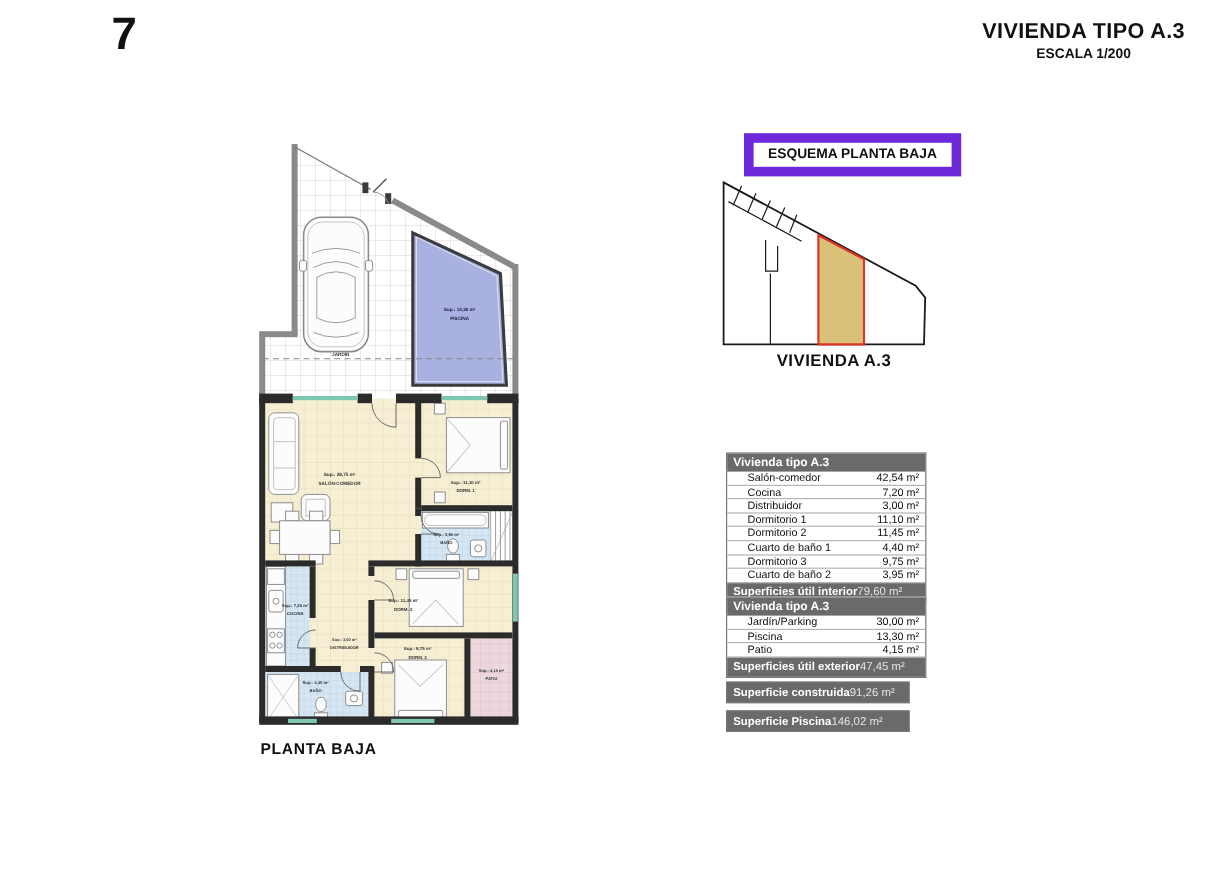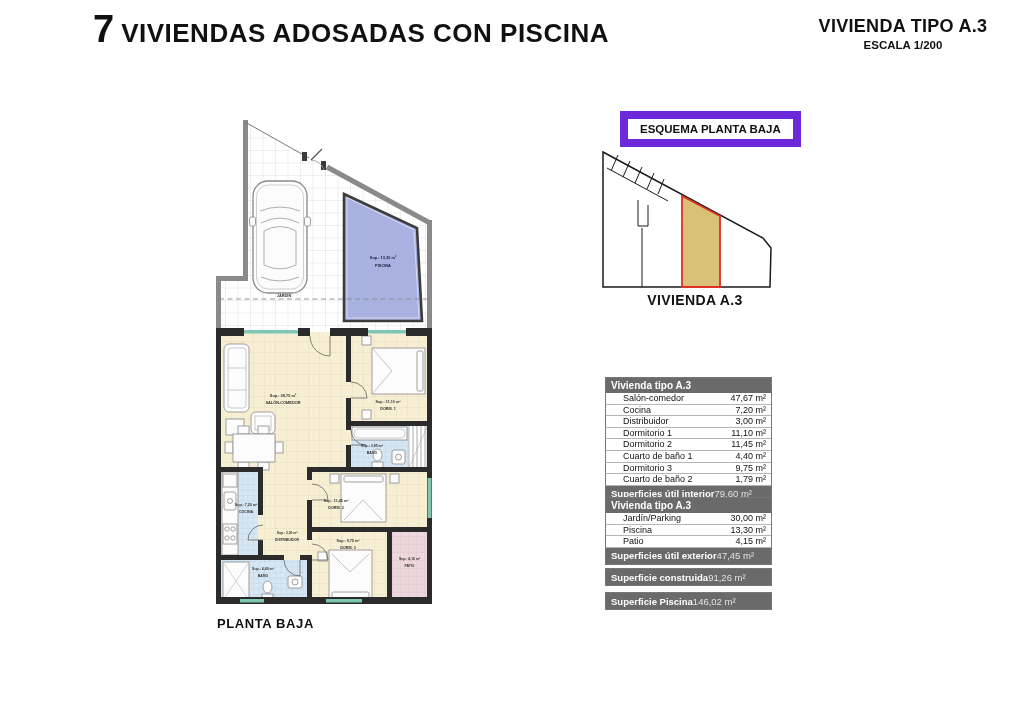--- a/index.html
+++ b/index.html
@@ -21,31 +21,30 @@
   .plan-caption{position:absolute;left:217px;top:616px;font-size:13px;font-weight:bold;letter-spacing:.6px;}
   
   .tbl{position:absolute;left:605px;width:167px;border:1px solid #777;background:#fff;box-sizing:border-box;}
   .t-header{background:#6a6a6a;color:#fff;font-weight:bold;font-size:10px;padding:2px 5px;}
   .t-row{display:flex;justify-content:space-between;font-size:9px;line-height:10.6px;
          padding:0 5px 0 17px;border-bottom:1px solid #b5b5b5;}
   .t-row:last-of-type{border-bottom:none;}
   .t-footer,.bar{display:flex;background:#6a6a6a;color:#fff;
          font-weight:bold;font-size:9.5px;padding:2.5px 5px;}
   .t-footer .val,.bar .val{color:#e3e3e3;font-weight:normal;}
-  .bar{position:absolute;left:605px;width:167px;border:1px solid #777;box-sizing:border-box;}
+  .bar{position:absolute;left:605px;width:153px;border:1px solid #777;box-sizing:border-box;}
   svg{position:absolute;}
   svg text{font-family:"Liberation Sans",sans-serif;}
 </style>
 </head>
 <body>
 <div class="page">
 
   <div class="title-row">
     <span class="title-num">7</span>
-    <span class="title-main">VIVIENDAS ADOSADAS CON PISCINA</span>
   </div>
   <div class="type-block">
     <div class="type-label">VIVIENDA TIPO A.3</div>
     <div class="scale-label">ESCALA 1/200</div>
   </div>
 
   <svg style="left:210px;top:110px" width="235" height="505" viewBox="210 110 235 505">
     <defs>
       <pattern id="gg" width="12.5" height="12.5" patternUnits="userSpaceOnUse">
         <path d="M12.5 0H0V12.5" fill="none" stroke="#c9c9c9" stroke-width="0.6"></path>
@@ -292,21 +291,21 @@
       <path d="M642,228 L642,287"></path>
     </g>
     <polygon points="682,196 720,216 720,287 682,287" fill="#d9c178" stroke="#e03126" stroke-width="1.8"></polygon>
   </svg>
   <div class="schema-caption">VIVIENDA A.3</div>
 
   <div class="tbl" style="top:377px">
     <div class="t-header">Vivienda tipo A.3</div>
     <div class="t-row">
         <span>Salón-comedor</span>
-        <span class="val">47,67 m²</span>
+        <span class="val">42,54 m²</span>
       </div>
     <div class="t-row">
         <span>Cocina</span>
         <span class="val">7,20 m²</span>
       </div>
     <div class="t-row">
         <span>Distribuidor</span>
         <span class="val">3,00 m²</span>
       </div>
     <div class="t-row">
@@ -320,21 +319,21 @@
     <div class="t-row">
         <span>Cuarto de baño 1</span>
         <span class="val">4,40 m²</span>
       </div>
     <div class="t-row">
         <span>Dormitorio 3</span>
         <span class="val">9,75 m²</span>
       </div>
     <div class="t-row">
         <span>Cuarto de baño 2</span>
-        <span class="val">1,79 m²</span>
+        <span class="val">3,95 m²</span>
       </div>
     <div class="t-footer">
       <span>Superficies útil interior</span>
       <span class="val">79,60 m²</span>
     </div>
   </div>
 
   <div class="tbl" style="top:497px">
     <div class="t-header">Vivienda tipo A.3</div>
     <div class="t-row">

